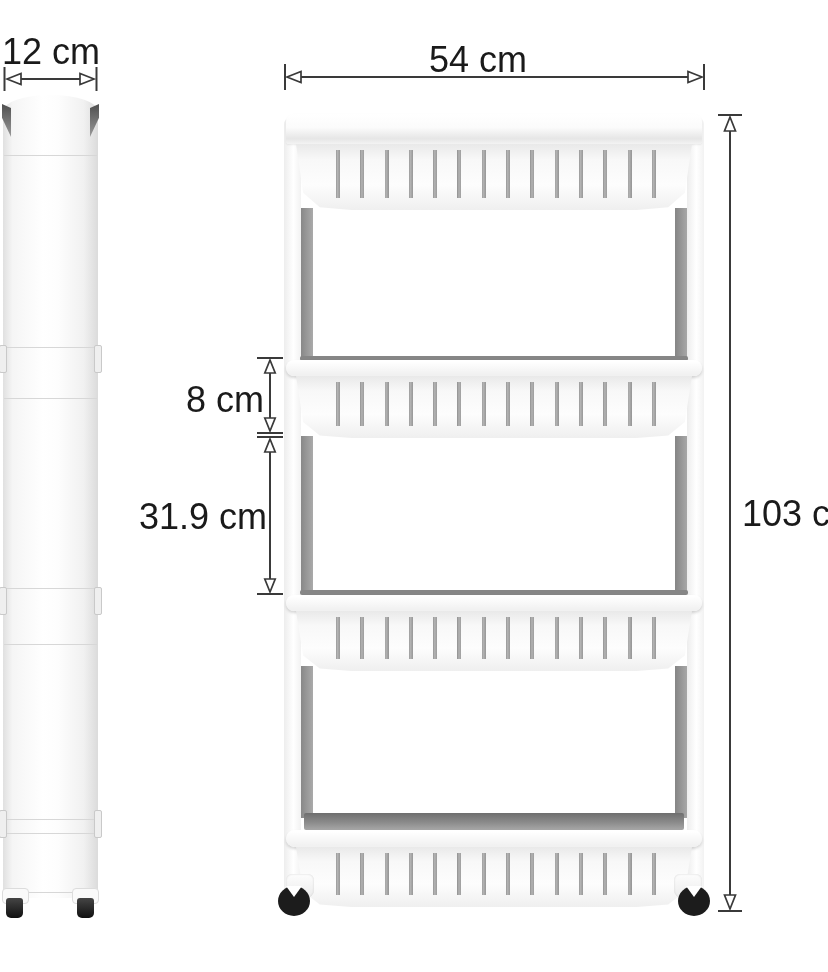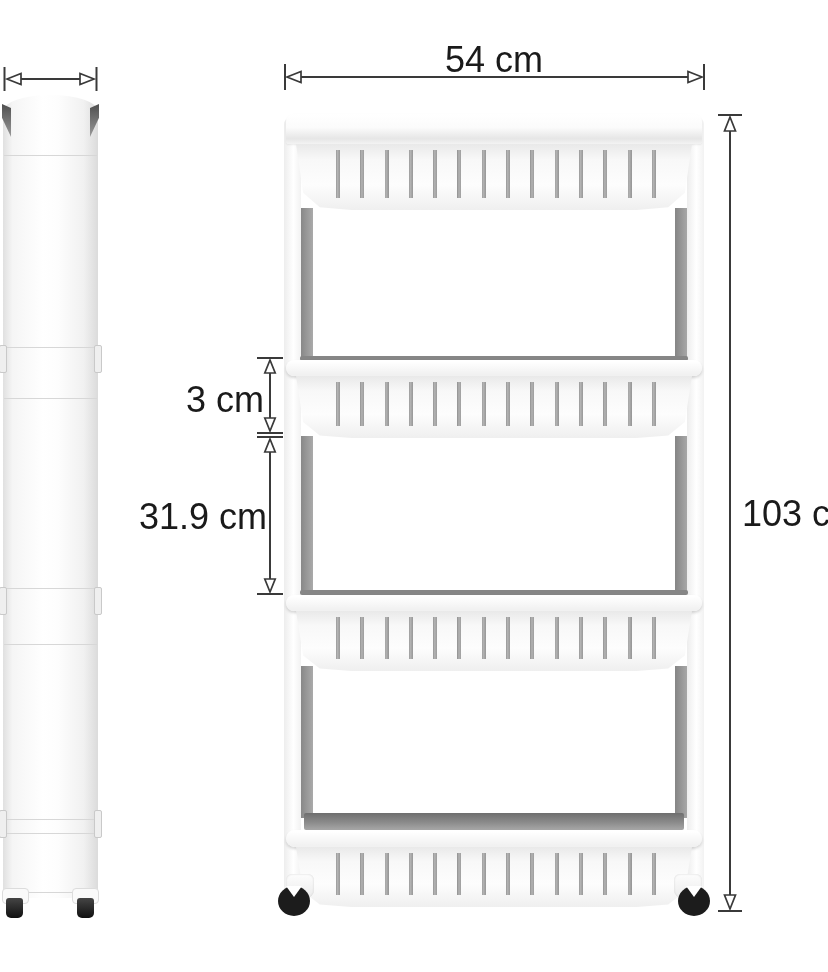--- a/index.html
+++ b/index.html
@@ -66,20 +66,21 @@
   .wheel.l{left:-6px;} .wheel.r{left:394px;}
   .wheel-notch{position:absolute;top:772px;width:16px;height:11px;background:#ffffff;z-index:6;
     clip-path:polygon(50% 100%,0 0,100% 0);}
   .wheel-notch.l{left:2px;} .wheel-notch.r{left:402px;}
 </style>
 </head>
 <body>
 
 <div class="stage">
 
+  <div class="dim-label center" style="left:0;top:33px;width:102px;">12 cm</div>
 
   <svg class="dim" style="left:0;top:62px;" width="104" height="34" viewBox="0 0 104 34">
     <line x1="4.5" y1="5" x2="4.5" y2="29"></line>
     <line x1="96.5" y1="5" x2="96.5" y2="29"></line>
     <line x1="7" y1="17" x2="94" y2="17"></line>
     <polygon points="7,17 21,11.5 21,22.5"></polygon>
     <polygon points="94,17 80,11.5 80,22.5"></polygon>
   </svg>
 
   <div class="sv-body">
@@ -98,21 +99,21 @@
     <span class="sv-tab l" style="top:492px;"></span>
     <span class="sv-tab r" style="top:492px;"></span>
     <span class="sv-tab l" style="top:715px;"></span>
     <span class="sv-tab r" style="top:715px;"></span>
     <span class="sv-cap l"></span>
     <span class="sv-cap r"></span>
     <span class="sv-wheel l"></span>
     <span class="sv-wheel r"></span>
   </div>
 
-  <div class="dim-label center" style="left:284px;top:41px;width:420px;">54 cm</div>
+  <div class="dim-label center" style="left:268px;top:41px;width:420px;">54 cm</div>
 
   <svg class="dim" style="left:277px;top:60px;" width="436" height="36" viewBox="0 0 436 36">
     <line x1="8" y1="4" x2="8" y2="30"></line>
     <line x1="427" y1="4" x2="427" y2="30"></line>
     <line x1="10" y1="17" x2="425" y2="17"></line>
     <polygon points="10,17 24,11.5 24,22.5"></polygon>
     <polygon points="425,17 411,11.5 411,22.5"></polygon>
   </svg>
 
   <div class="fv">
@@ -166,21 +167,21 @@
   </svg>
   <div class="dim-label" style="left:742px;top:495px;">103 cm</div>
 
   <svg class="dim" style="left:252px;top:350px;" width="36" height="88" viewBox="0 0 36 88">
     <line x1="5" y1="8" x2="31" y2="8"></line>
     <line x1="5" y1="83" x2="31" y2="83"></line>
     <line x1="18" y1="10" x2="18" y2="81"></line>
     <polygon points="18,10 12.8,23 23.2,23"></polygon>
     <polygon points="18,81 12.8,68 23.2,68"></polygon>
   </svg>
-  <div class="dim-label right" style="left:140px;top:381px;width:124px;">3 cm</div>
+  <div class="dim-label right" style="left:140px;top:381px;width:124px;">8 cm</div>
 
   <svg class="dim" style="left:252px;top:427px;" width="36" height="172" viewBox="0 0 36 172">
     <line x1="5" y1="10" x2="31" y2="10"></line>
     <line x1="5" y1="167" x2="31" y2="167"></line>
     <line x1="18" y1="12" x2="18" y2="165"></line>
     <polygon points="18,12 12.8,25 23.2,25"></polygon>
     <polygon points="18,165 12.8,152 23.2,152"></polygon>
   </svg>
   <div class="dim-label right" style="left:108px;top:498px;width:159px;">31.9 cm</div>
 

